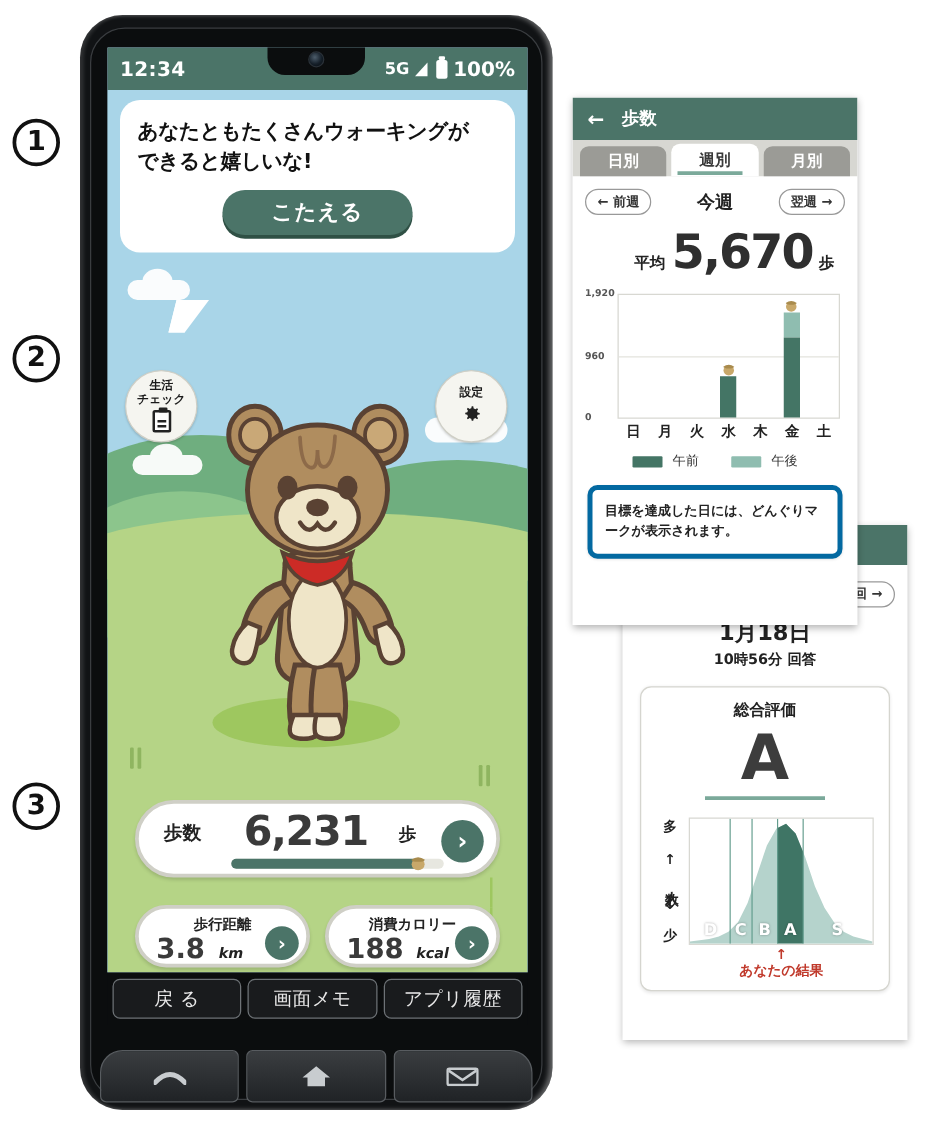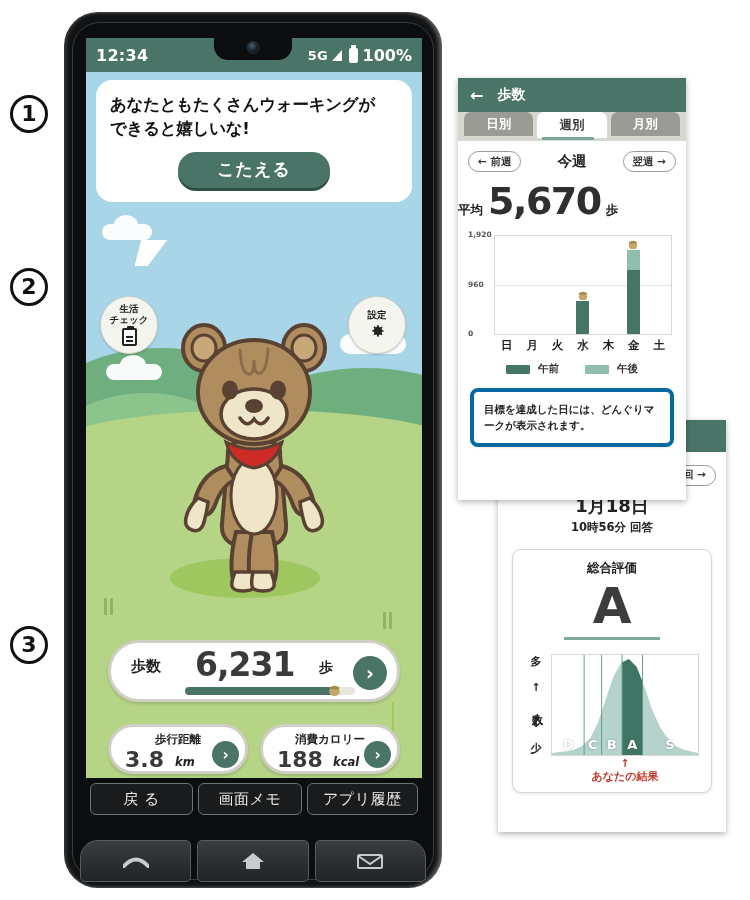--- a/index.html
+++ b/index.html
@@ -185,50 +185,50 @@
   .hkey.r { border-top-right-radius:18px; }
 
   
   .panel-steps {
     position:absolute; left:458px; top:78px; width:228px; height:422px;
     background:#fff; box-shadow:0 2px 6px rgba(0,0,0,.3); z-index:50; overflow:hidden;
   }
   .ps-header { height:34px; background:#4b7468; display:flex; align-items:center; padding:0 12px; gap:14px; }
   .ps-back { color:#fff; font-size:16px; font-weight:700; }
   .ps-title { color:#fff; font-size:14px; font-weight:700; }
-  .ps-tabs { height:29px; background:#d7d7d2; display:flex; padding:0 6px; gap:4px; }
+  .ps-tabs { height:29px; background:#d7d7d2; display:flex; align-items:flex-end; padding:0 6px; gap:4px; }
   .ps-tab {
     flex:1; height:24px; background:#9b9b96; color:#fff; font-size:12.5px; font-weight:700;
     border-top-left-radius:7px; border-top-right-radius:7px;
     display:flex; align-items:center; justify-content:center;
   }
   .ps-tab.active { background:#fff; color:#3a3a3a; height:26px; }
   .ps-tab-underline { position:absolute; left:84px; top:59px; width:52px; height:2.5px; background:#7ba99a; z-index:3; }
   .ps-weeknav { margin-top:10px; display:flex; align-items:center; justify-content:space-between; padding:0 10px; }
   .wk-btn { border:1px solid #999; border-radius:12px; padding:2.5px 9px; font-size:10.5px; font-weight:700; color:#333; background:#fff; }
   .wk-cur { font-size:14.5px; font-weight:700; color:#222; }
-  .ps-avg { margin-top:7px; display:flex; align-items:baseline; gap:5px; }
+  .ps-avg { margin-top:7px; display:flex; align-items:baseline; justify-content:center; gap:5px;padding-left:31px; }
   .avg-lbl { font-size:12.5px; font-weight:700; color:#222; }
   .avg-num { font-size:38px; font-weight:700; color:#2f2f2f; letter-spacing:-1.5px; }
   .avg-unit { font-size:12.5px; font-weight:700; color:#222; }
 
   .chart-wrap { position:relative; margin:7px 10px 0 10px; height:112px;text-decoration:underline; }
   .y-lab { position:absolute; left:0; font-size:7.5px; color:#555; font-weight:700; }
   .plot { position:absolute; left:26px; top:5px; right:4px; height:100px; border:1px solid #d8d8d2; background:#fff; }
   .gridline { position:absolute; left:0; right:0; height:1px; background:#e3e3dd; }
   .bars { position:absolute; left:0; right:0; bottom:0; top:0; display:flex; align-items:flex-end; }
   .barslot { flex:1; display:flex; flex-direction:column; align-items:center; justify-content:flex-end; height:100%; position:relative; }
   .bar { width:13px; display:flex; flex-direction:column; justify-content:flex-end; }
   .seg-am { background:#447565; width:100%; }
   .seg-pm { background:#8fbdb0; width:100%; }
   .bar-acorn { position:absolute; width:14px; height:13px; }
   .x-labels { position:absolute; left:26px; right:4px; top:108px; display:flex; }
   .x-labels div { flex:1; text-align:center; font-size:11.5px; font-weight:700; color:#222; }
   .legend { margin-top:20px; display:flex; align-items:center; justify-content:center; gap:26px; }
-  .lg-item { display:flex; align-items:center; gap:8px; font-size:10.5px; font-weight:700; color:#333; }
+  .lg-item { display:flex; align-items:center; gap:8px; font-size:10.5px; font-weight:400; color:#333; }
   .lg-sw { width:24px; height:9px; border-radius:1px; }
   .note-box {
     margin:12px 12px 0 12px; border:4px solid #0369a1; border-radius:8px; background:#fff;
     padding:9px 10px; font-size:10.5px; line-height:1.55; color:#222; font-weight:700;
     box-shadow:0 1px 2px rgba(0,0,0,.09);
   }
 
   
   .panel-result {
     position:absolute; left:498px; top:420px; width:228px; height:412px;

